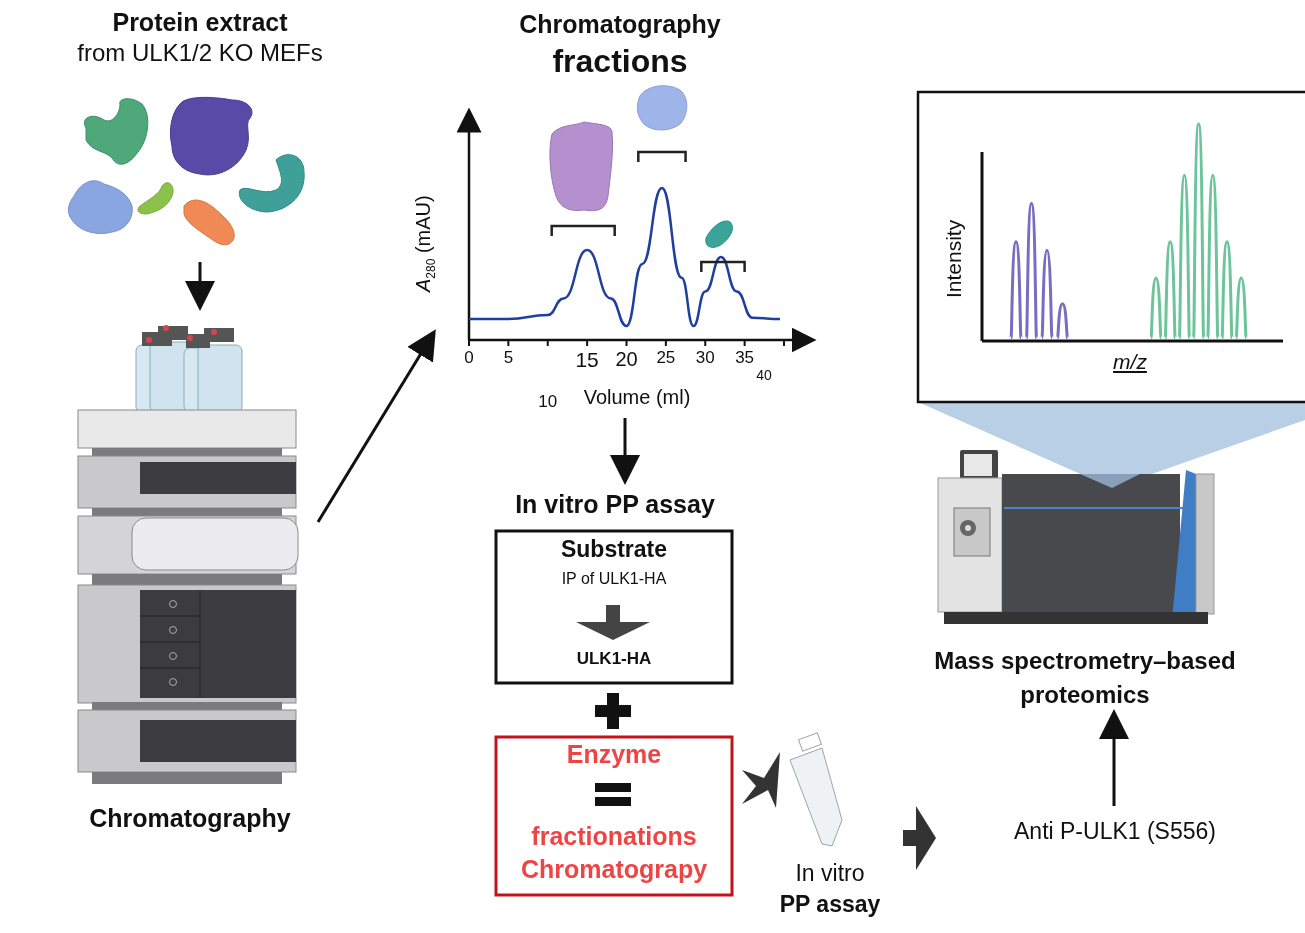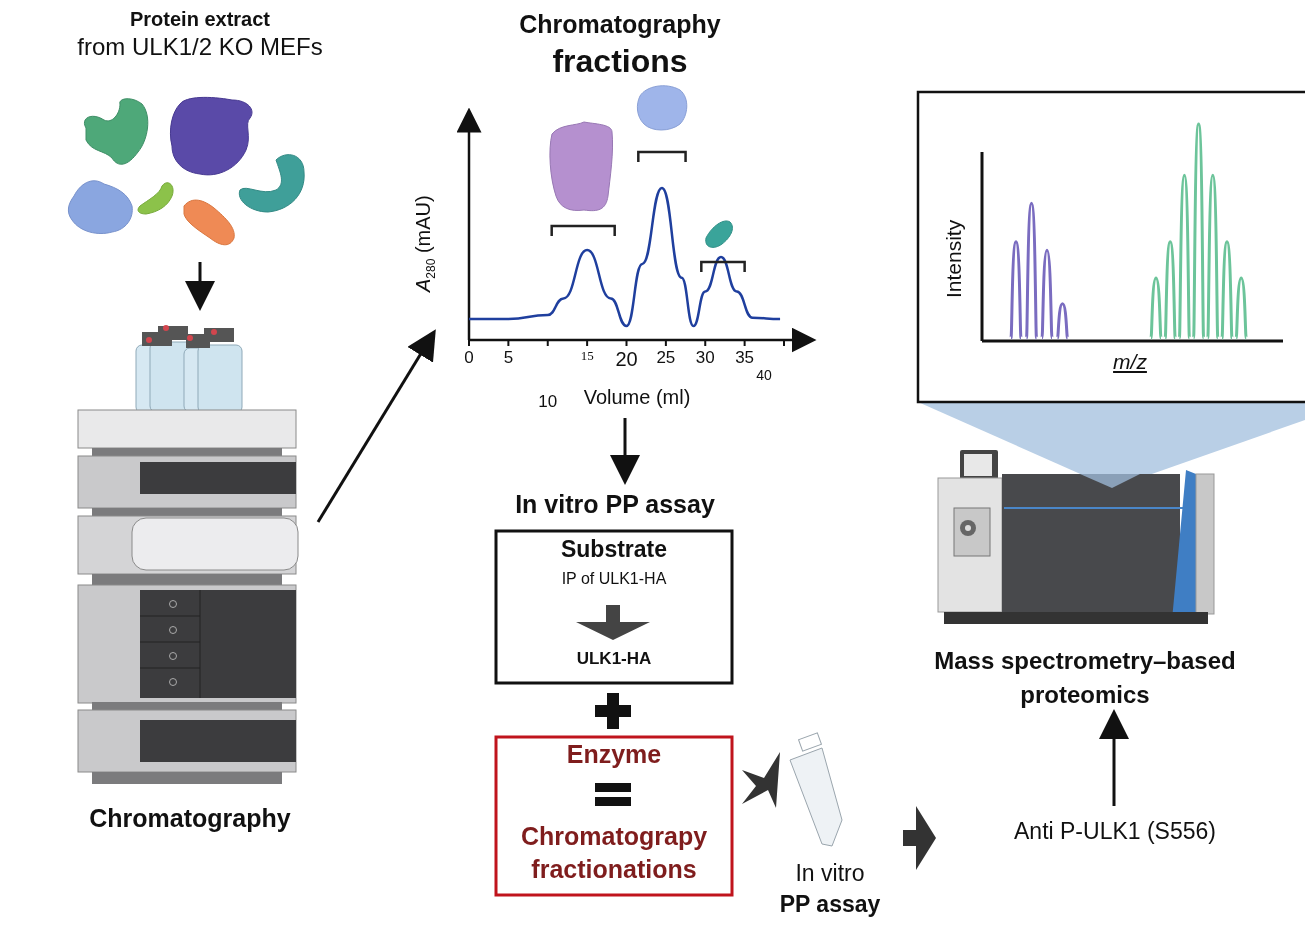--- a/index.html
+++ b/index.html
@@ -1,21 +1,21 @@
 <!DOCTYPE html>
 <html><head>
 <meta charset="utf-8">
 <style>
   html, body { margin:0; padding:0; background:#ffffff; }
   body { width:1305px; height:933px; position:relative; overflow:hidden; font-family:"Liberation Sans", sans-serif; color:#111; }
   .abs { position:absolute; }
   .t-bold { font-weight:bold; }
   .center { text-align:center; }
   svg { position:absolute; left:0; top:0; }
-  .red { color:#7f1d1d; }
+  .red { color:#ef4444; }
 </style>
 </head>
 <body>
 
 <svg width="1305" height="933" viewBox="0 0 1305 933">
   <defs>
     <marker id="ah" markerWidth="10" markerHeight="10" refX="5" refY="5" orient="auto">
       <path d="M0,0 L10,5 L0,10 z" fill="#111"></path>
     </marker>
   </defs>
@@ -155,58 +155,58 @@
       <path d="M1165.2,338 C1166.2,338 1166.2,241.7 1170.2,241.7 C1174.2,241.7 1174.2,338 1175.2,338" fill="none" stroke="#6cc49a" stroke-width="3"></path>
       <path d="M1179.4,338 C1180.4,338 1180.4,175.35999999999999 1184.4,175.35999999999999 C1188.4,175.35999999999999 1188.4,338 1189.4,338" fill="none" stroke="#6cc49a" stroke-width="3"></path>
       <path d="M1193.6,338 C1194.6,338 1194.6,124 1198.6,124 C1202.6,124 1202.6,338 1203.6,338" fill="none" stroke="#6cc49a" stroke-width="3"></path>
       <path d="M1207.8,338 C1208.8,338 1208.8,175.35999999999999 1212.8,175.35999999999999 C1216.8,175.35999999999999 1216.8,338 1217.8,338" fill="none" stroke="#6cc49a" stroke-width="3"></path>
       <path d="M1222,338 C1223,338 1223,241.7 1227,241.7 C1231,241.7 1231,338 1232,338" fill="none" stroke="#6cc49a" stroke-width="3"></path>
       <path d="M1236.2,338 C1237.2,338 1237.2,278.08 1241.2,278.08 C1245.2,278.08 1245.2,338 1246.2,338" fill="none" stroke="#6cc49a" stroke-width="3"></path>
     </g>
 </svg>
 
 <div class="abs center" style="left:40px; top:8px; width:320px;">
-  <div class="t-bold" style="font-size:20px;">Protein extract</div>
+  <div class="t-bold" style="font-size:25px;">Protein extract</div>
   <div style="font-size:24px; margin-top:2px;">from ULK1/2 KO MEFs</div>
 </div>
 
 <div class="abs center" style="left:460px; top:10px; width:320px;">
   <div class="t-bold" style="font-size:25px;">Chromatography</div>
   <div class="t-bold" style="font-size:32px; margin-top:4px;">fractions</div>
 </div>
 
 <div class="abs" style="left:412px; top:292px; transform:rotate(-90deg); transform-origin:left top; font-size:20px; white-space:nowrap;">
   <i>A</i><sub style="font-size:12px;">280</sub> (mAU)
 </div>
 <div id="chromatogram-xticklabels">
     <div class="abs center" style="left: 449px; top: 348px; width: 40px; font-size: 17px;">0</div>
     <div class="abs center" style="left: 488.375px; top: 348px; width: 40px; font-size: 17px;">5</div>
     <div class="abs center" style="left: 527.75px; top: 348px; width: 40px; font-size: 17px; margin-top: 44px;">10</div>
-    <div class="abs center" style="left: 567.125px; top: 348px; width: 40px; font-size: 13px; font-family: Liberation Serif, serif;">15</div>
+    <div class="abs center" style="left: 567.125px; top: 348px; width: 40px; font-size: 21px;">15</div>
     <div class="abs center" style="left: 606.5px; top: 348px; width: 40px; font-size: 20px;">20</div>
     <div class="abs center" style="left: 645.875px; top: 348px; width: 40px; font-size: 17px;">25</div>
     <div class="abs center" style="left: 685.25px; top: 348px; width: 40px; font-size: 17px;">30</div>
     <div class="abs center" style="left: 724.625px; top: 348px; width: 40px; font-size: 17px;">35</div>
     <div class="abs center" style="left: 744px; top: 348px; width: 40px; font-size: 14px; margin-top: 19px;">40</div>
   </div>
 <div class="abs center" style="left:537px; top:386px; width:200px; font-size:20px;">Volume (ml)</div>
 
 <div class="abs center" style="left:60px; top:804px; width:260px; font-size:25px;">
   <span class="t-bold">Chromatography</span>
 </div>
 
 <div class="abs center t-bold" style="left:470px; top:490px; width:290px; font-size:25px;">In vitro PP assay</div>
 <div class="abs center t-bold" style="left:496px; top:536px; width:236px; font-size:23px;">Substrate</div>
 <div class="abs center" style="left:496px; top:570px; width:236px; font-size:16px;">IP of ULK1-HA</div>
 <div class="abs center t-bold" style="left:496px; top:649px; width:236px; font-size:17px;">ULK1-HA</div>
 
 <div class="abs center t-bold red" style="left:496px; top:740px; width:236px; font-size:25px;">Enzyme</div>
 <div class="abs center t-bold red" style="left:496px; top:820px; width:236px; font-size:25px; line-height:33px;">
+  <div>fractionations</div>
   <div>Chromatograpy</div>
-  <div>fractionations</div>
 </div>
 
 <div class="abs center" style="left:760px; top:860px; width:140px;">
   <div style="font-size:23px;">In vitro</div>
   <div class="t-bold" style="font-size:23px; margin-top:4px;">PP assay</div>
 </div>
 
 <div class="abs center" style="left:940px; top:818px; width:350px;">
   <div style="font-size:23px;">Anti P-ULK1 (S556)</div>
 </div>

